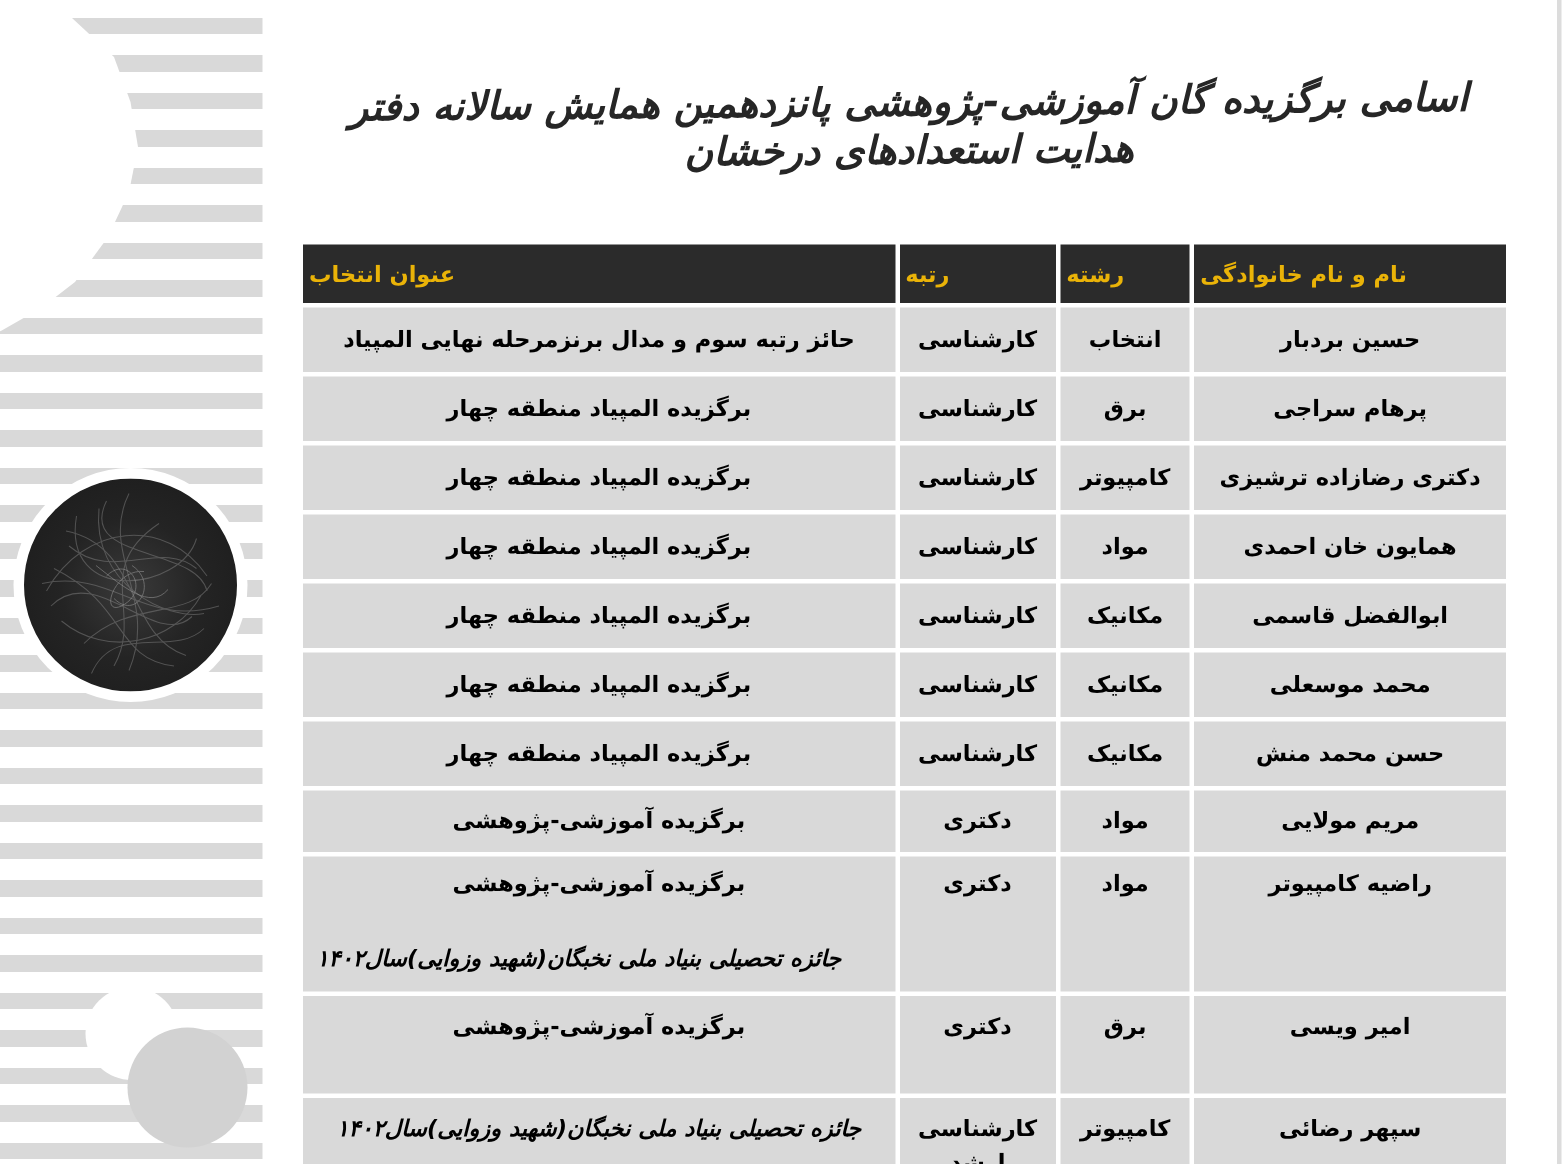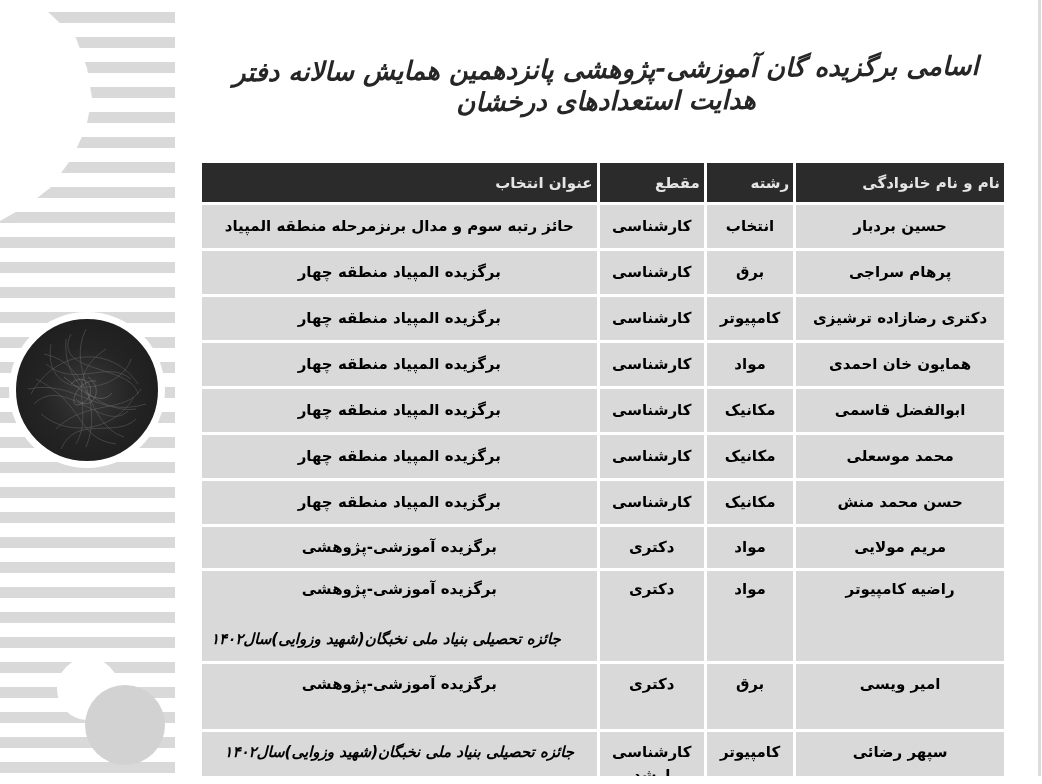--- a/index.html
+++ b/index.html
@@ -39,22 +39,22 @@
     font-size:26px;font-weight:bold;font-style:italic;color:#262626;
     text-align:center;line-height:1.25;transform:rotate(-0.5deg);
   }
   
   table.results{
     position:absolute;left:199px;top:160px;width:808px;
     border-collapse:separate;border-spacing:3px;table-layout:fixed;
     direction:rtl;
   }
   table.results th{
-    background:#2b2b2b;color:#e5e5e5;font-size:15px;font-weight:bold;
-    height:39px;text-align:right;vertical-align:middle;padding:0 4px;
+    background:#2b2b2b;color:#eab308;font-size:15px;font-weight:bold;
+    height:39px;text-align:left;vertical-align:middle;padding:0 4px;
   }
   table.results td{
     background:#d9d9d9;color:#000000;font-size:15px;font-weight:bold;
     text-align:center;vertical-align:middle;padding:2px 5px;line-height:1.5;
   }
   tr.r-std  td{height:39px;}
   tr.r-sm   td{height:37px;}
   tr.r-tall td{height:81px;vertical-align:top;padding-top:7px;}
   tr.r-mid  td{height:54px;vertical-align:top;padding-top:9px;}
   tr.r-last td{height:59px;vertical-align:top;padding-top:9px;}
@@ -112,30 +112,30 @@
     <colgroup>
       <col style="width:207px">
         <col style="width:86px">
         <col style="width:104px">
         <col style="width:393px">
     </colgroup>
     <thead>
       <tr>
         <th>نام و نام خانوادگی</th>
         <th>رشته</th>
-        <th>مقطع</th>
+        <th>رتبه</th>
         <th>عنوان انتخاب</th>
       </tr>
     </thead>
     <tbody>
       <tr class="r-std">
         <td>حسین بردبار</td>
         <td>انتخاب</td>
         <td>کارشناسی</td>
-        <td>حائز رتبه سوم و مدال برنزمرحله منطقه المپیاد</td>
+        <td>حائز رتبه سوم و مدال برنزمرحله نهایی المپیاد</td>
       </tr>
       <tr class="r-std">
         <td>پرهام سراجی</td>
         <td>برق</td>
         <td>کارشناسی</td>
         <td>برگزیده المپیاد منطقه چهار</td>
       </tr>
       <tr class="r-std">
         <td>دکتری رضازاده ترشیزی</td>
         <td>کامپیوتر</td>

